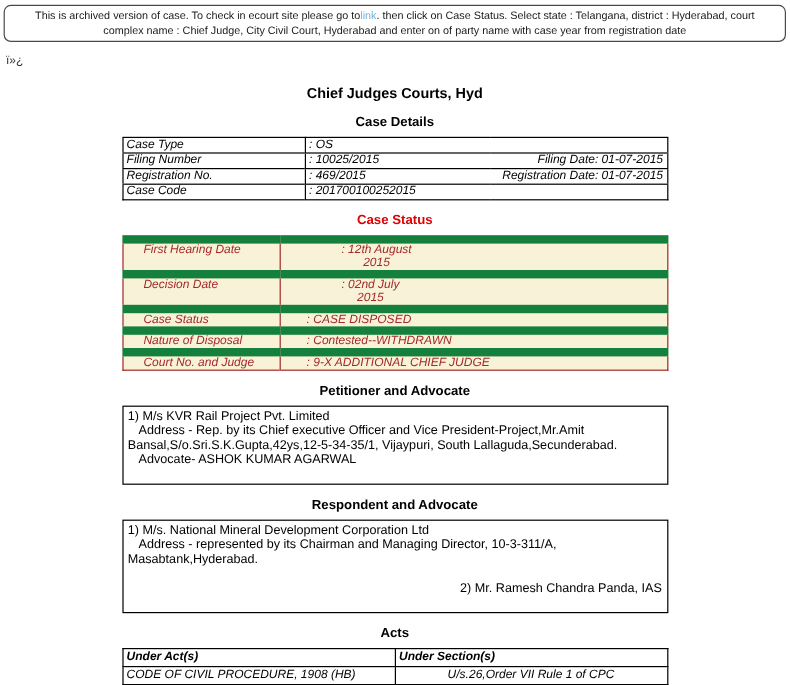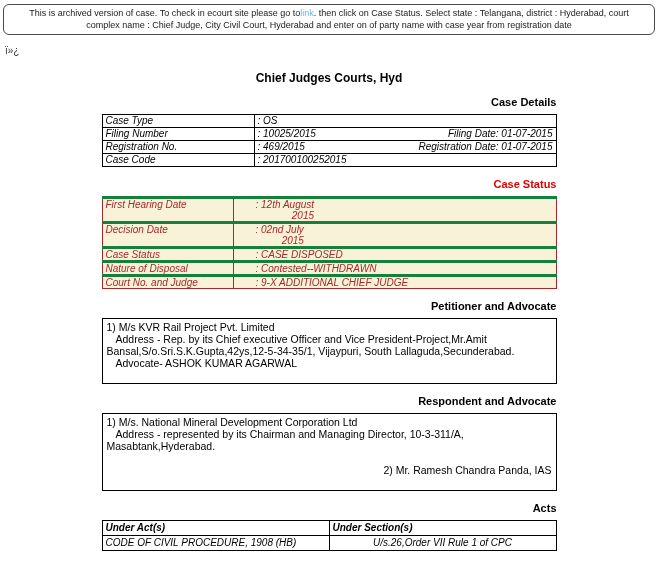--- a/index.html
+++ b/index.html
@@ -28,21 +28,21 @@
     color: #333;
   }
   .content { width: 455px; margin: 0 auto; }
   .page-title {
     text-align: center;
     font-size: 12px;
     font-weight: bold;
     margin-top: 15px;
   }
   .section-heading {
-    text-align: right;
+    text-align: center;
     font-size: 11px;
     font-weight: bold;
     margin: 11px 0 6px 0;
   }
   .section-heading.red { color: #e00000; }
   table { border-collapse: collapse; width: 100%; font-size: 10px; font-style: italic; }
   
   .details-table { border: 1px solid #000; }
   .details-table td {
     border-top: 1px solid #000;
@@ -53,28 +53,28 @@
   .details-table td.lbl { border-right: 1px solid #000; width: 152px; }
   .details-table td.val { width: 155px; }
   .details-table td.ext { text-align: right; }
   
   .status-table {
     border: 1px solid #a52a2a;
     background: #f8f2d8;
     color: #a52a2a;
   }
   .status-table td {
-    border-top: 3px solid #15803d;
-    padding: 0px 3px;
+    border-top: 7px solid #15803d;
+    padding: 0px 17px;
     line-height: 11px;
     vertical-align: top;
   }
   .status-table td.lbl { border-right: 1px solid #a52a2a; width: 131px; }
   .status-table td.val { padding-left: 22px; }
-  .status-val { display: inline-block; text-align: right; }
+  .status-val { display: inline-block; text-align: center; margin-left: 29px; }
   .status-val span { display: block; }
   
   .party-box {
     border: 1px solid #000;
     font-size: 10.5px;
     line-height: 12px;
     padding: 2px 4px 14px 4px;
   }
   .party-box .indent { text-indent: 9px; }
   .party-box .second { margin-top: 12px; text-align: right; }

